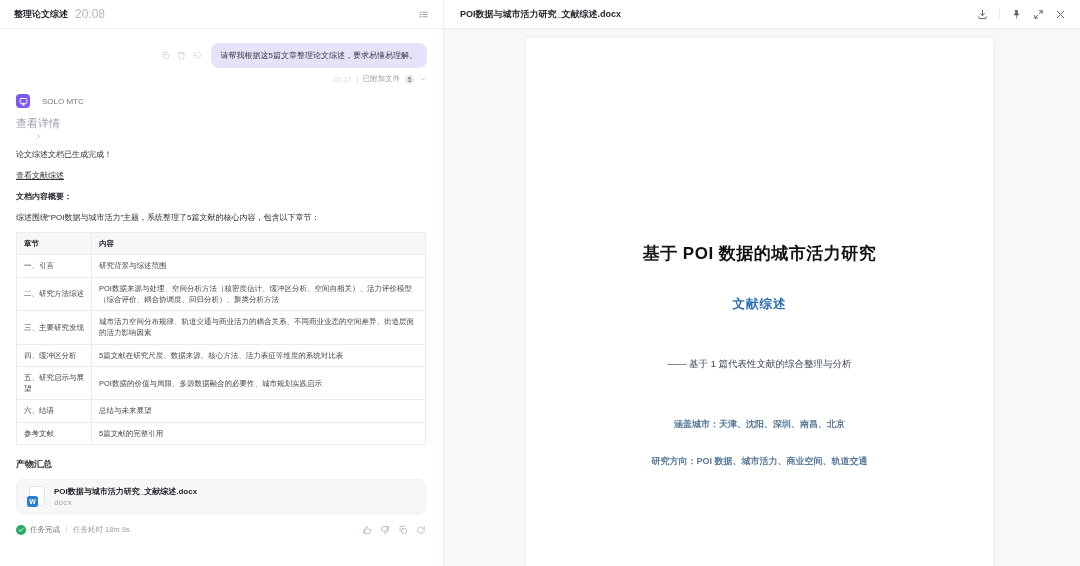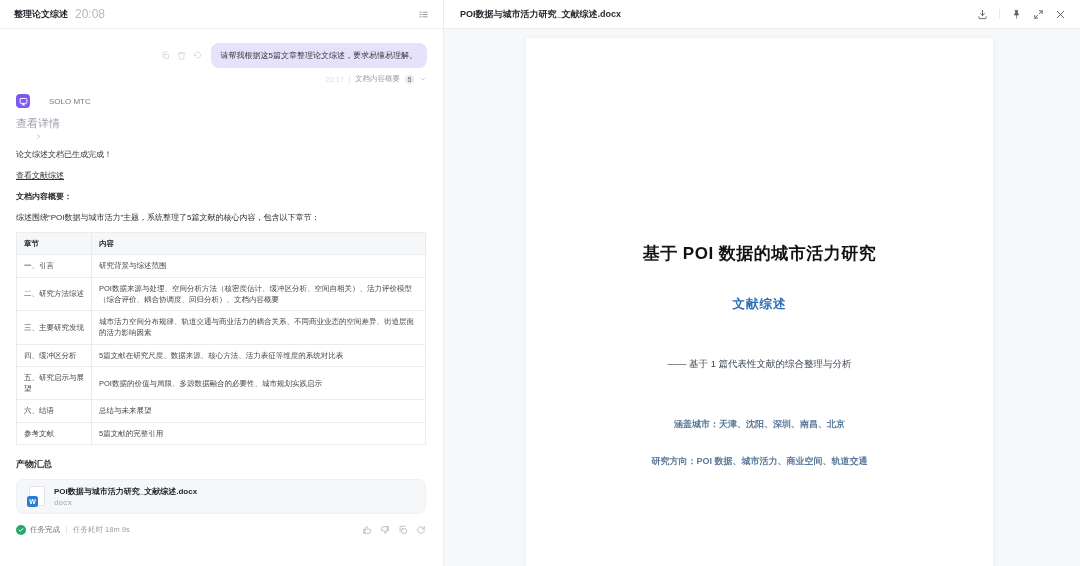--- a/index.html
+++ b/index.html
@@ -21,21 +21,21 @@
   .user-row{display:flex;justify-content:flex-end;align-items:center;gap:9px;margin-top:2px;}
   .hover-icons{display:flex;gap:7px;color:#cfd3db;}
   .bubble{background:var(--bubble,#e7e1fb);border-radius:8px;padding:7px 10px;font-size:8px;line-height:1.4;color:#34373d;max-width:250px;}
 
   .meta-row{display:flex;justify-content:flex-end;align-items:center;gap:5px;margin-top:6px;font-size:7.5px;color:#9aa0aa;}
   .meta-time{color:#d8dbe1;}
   .meta-div{width:1px;height:7px;background:#e6e8ec;}
   .att-badge{width:9px;height:9px;border-radius:50%;background:#e8e9ee;color:#5d6269;font-size:6.5px;display:flex;align-items:center;justify-content:center;}
   .att-chevron{color:#b9bdc6;}
 
-  .agent-row{display:flex;align-items:center;gap:19px;margin-top:10px;}
+  .agent-row{display:flex;align-items:center;gap:12px;margin-top:10px;}
   .avatar{width:14px;height:14px;border-radius:4px;background:var(--accent-purple,#7c5af0);display:flex;align-items:center;justify-content:center;color:#fff;}
   .agent-name{font-size:8px;color:#73777f;}
   .view-details{margin-top:8px;font-size:11px;color:#999ea8;display:flex;align-items:center;gap:2px;cursor:pointer;width:max-content;flex-direction:column;}
 
   .msg{font-size:8px;color:#2c2f34;margin:9px 0 0 0;line-height:1.5;}
   .link{text-decoration:underline;cursor:pointer;color:#2c2f34;width:max-content;}
   .bold{font-weight:bold;}
 
   table.summary{border-collapse:collapse;margin-top:8px;width:410px;table-layout:fixed;}
   table.summary th,table.summary td{border:1px solid #eaecf0;font-size:7.5px;padding:5px 7px;text-align:left;vertical-align:middle;line-height:1.5;word-break:break-all;}
@@ -109,21 +109,21 @@
               <path d="M4.6 12a8 8 0 1 0 1.9-6.5"></path>
             </svg>
           </span>
       </span>
       <div class="bubble">请帮我根据这5篇文章整理论文综述，要求易懂易理解。</div>
     </div>
 
     <div class="meta-row">
       <span class="meta-time">20:17</span>
       <span class="meta-div"></span>
-      <span>文档内容概要</span>
+      <span>已附加文件</span>
       <span class="att-badge">5</span>
       <span class="att-chevron">
           <svg width="8" height="8" viewBox="0 0 24 24" fill="none" stroke="currentColor" stroke-width="2" stroke-linecap="round">
             <path d="M6 9l6 6 6-6"></path>
           </svg>
         </span>
     </div>
 
     <div class="agent-row">
       <span class="avatar">
@@ -154,21 +154,21 @@
           <th>内容</th>
         </tr>
       </thead>
       <tbody>
         <tr>
             <td>一、引言</td>
             <td>研究背景与综述范围</td>
           </tr>
         <tr>
             <td>二、研究方法综述</td>
-            <td>POI数据来源与处理、空间分析方法（核密度估计、缓冲区分析、空间自相关）、活力评价模型（综合评价、耦合协调度、回归分析）、文档内容概要</td>
+            <td>POI数据来源与处理、空间分析方法（核密度估计、缓冲区分析、空间自相关）、活力评价模型（综合评价、耦合协调度、回归分析）、聚类分析方法</td>
           </tr>
         <tr>
             <td>三、主要研究发现</td>
             <td>城市活力空间分布规律、轨道交通与商业活力的耦合关系、不同商业业态的空间差异、街道层面的活力影响因素</td>
           </tr>
         <tr>
             <td>四、缓冲区分析</td>
             <td>5篇文献在研究尺度、数据来源、核心方法、活力表征等维度的系统对比表</td>
           </tr>
         <tr>

